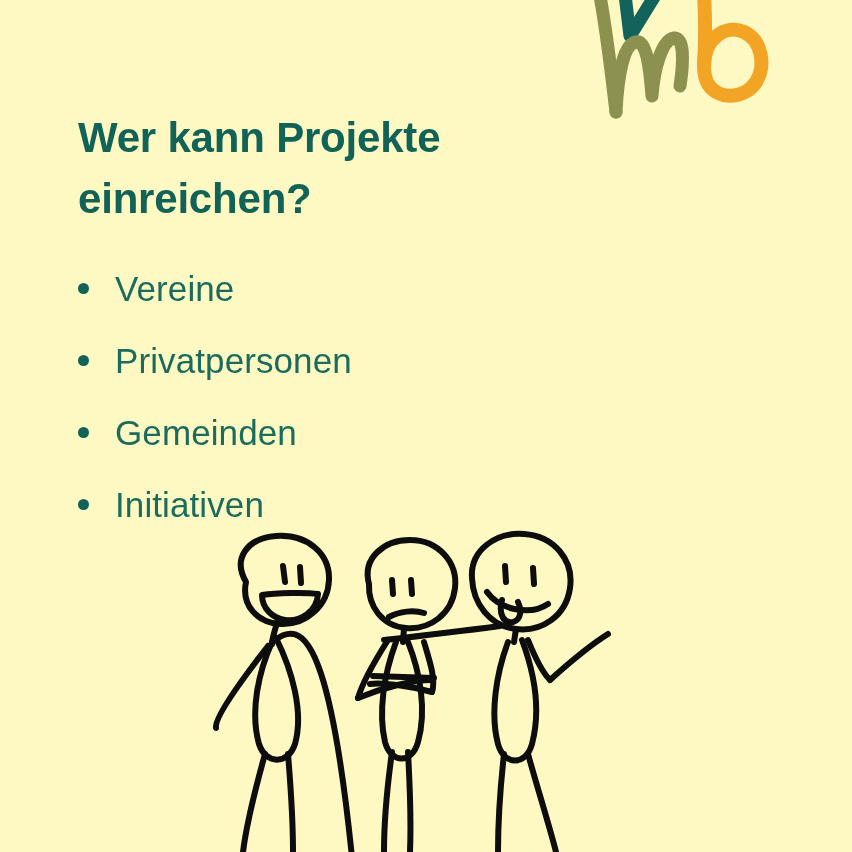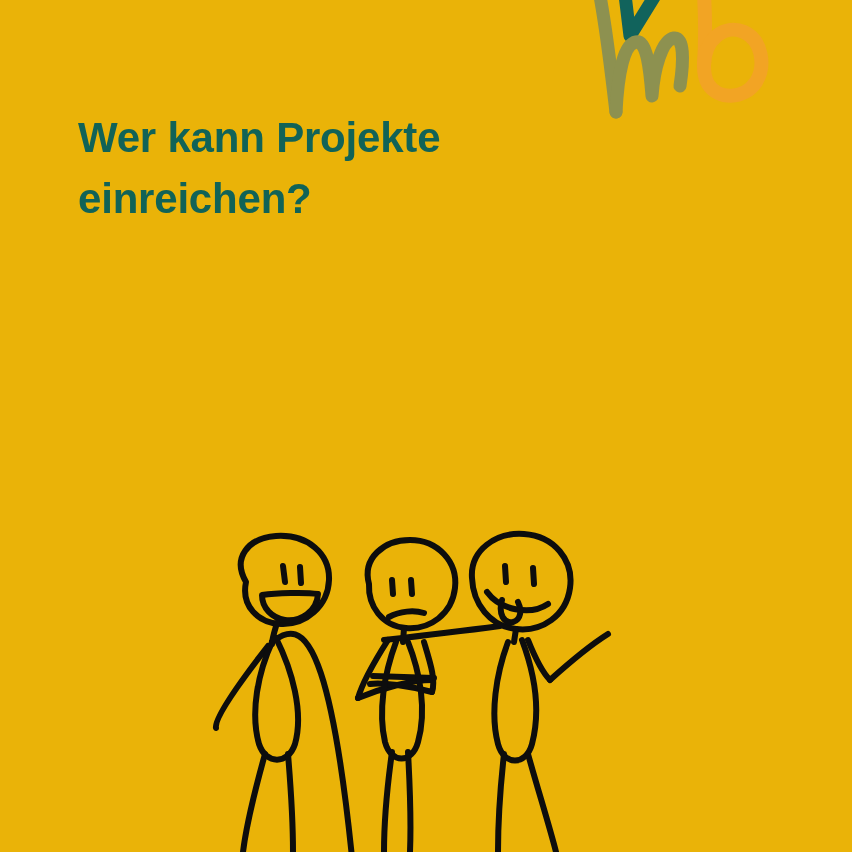--- a/index.html
+++ b/index.html
@@ -8,21 +8,21 @@
     padding: 0;
     background: #ccd8c5;
   }
   body {
     font-family: "Liberation Sans", "DejaVu Sans", sans-serif;
   }
   #poster {
     position: relative;
     width: 852px;
     height: 852px;
-    background: #eab308;
+    background: #fef9c3;
     overflow: hidden;
   }
 
   
   .logo {
     position: absolute;
     top: 0;
     right: 60px;
     width: 200px;
     height: 140px;
@@ -106,20 +106,38 @@
       <g fill="none" stroke="#f2a424" stroke-width="14" stroke-linecap="round" stroke-linejoin="round">
         <path d="M112 -6 C 114 28, 113 50, 112 66"></path>
         <path d="M112 66 C 112 38, 134 24, 152 32 C 170 40, 174 66, 164 82
                  C 152 100, 126 100, 116 84 C 112 77, 112 71, 112 66 Z"></path>
       </g>
     </svg>
   </div>
 
   <h1 class="heading">Wer kann Projekte einreichen?</h1>
 
+  <ul class="bullet-list">
+    <li class="bullet-item">
+      <span class="bullet-dot"></span>
+      <span class="bullet-label">Vereine</span>
+    </li>
+    <li class="bullet-item">
+      <span class="bullet-dot"></span>
+      <span class="bullet-label">Privatpersonen</span>
+    </li>
+    <li class="bullet-item">
+      <span class="bullet-dot"></span>
+      <span class="bullet-label">Gemeinden</span>
+    </li>
+    <li class="bullet-item">
+      <span class="bullet-dot"></span>
+      <span class="bullet-label">Initiativen</span>
+    </li>
+  </ul>
 
   <div class="illustration">
     <svg viewBox="0 0 852 330" width="852" height="330" aria-hidden="true">
       <g fill="none" stroke="#0d0d0d" stroke-width="6" stroke-linecap="round" stroke-linejoin="round">
 
         <g>
 
           <path d="M246 60 C 232 36, 248 16, 276 14 C 308 12, 330 32, 329 58
                    C 328 84, 306 103, 281 102 C 258 101, 241 84, 246 60 Z"></path>
 

